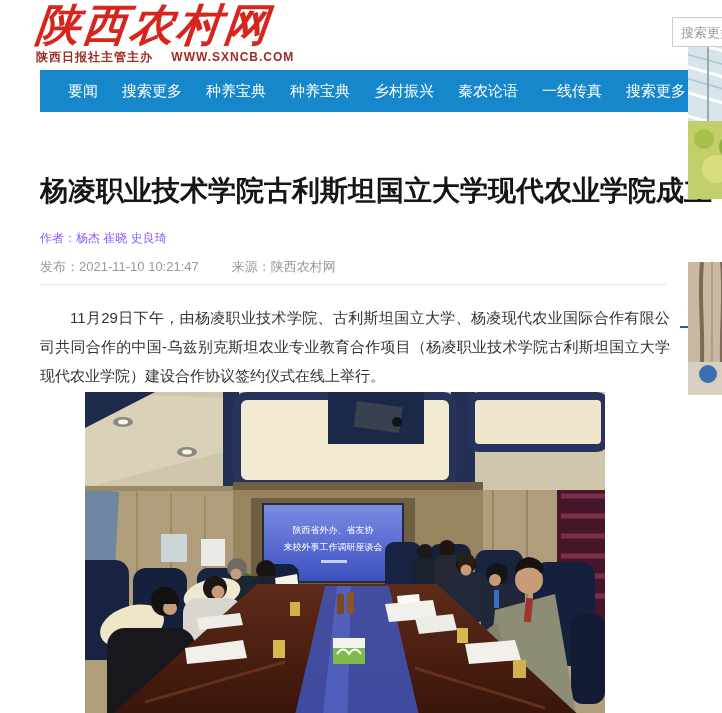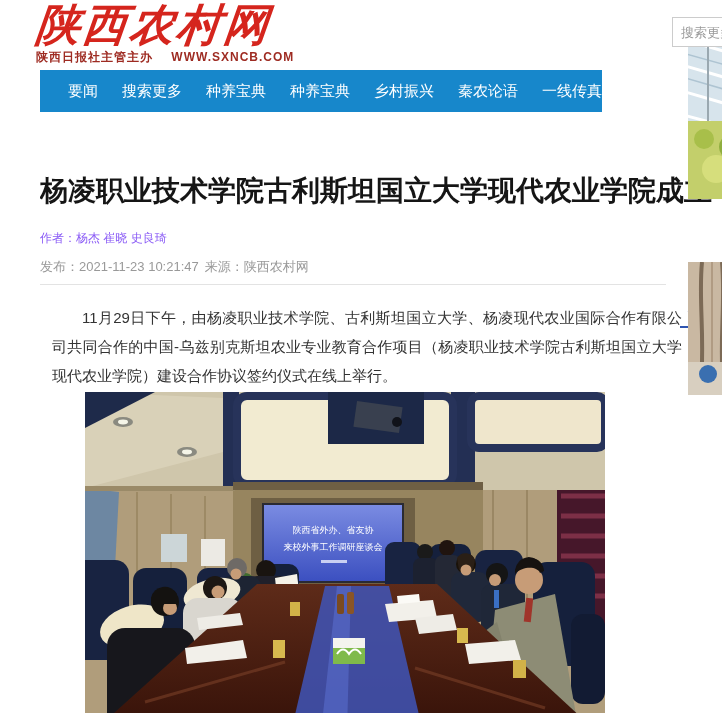--- a/index.html
+++ b/index.html
@@ -14,42 +14,42 @@
   .logo-sub { margin-top:1px; font-size:12px; font-weight:bold; color:#9e2b22; letter-spacing:1px; white-space:nowrap; }
   .logo-sub .url { margin-left:14px; color:#9e2b22; }
 
   .search-box { position:absolute; left:672px; top:17px; width:120px; height:30px;
                 border:1px solid #ccc; background:#fff; }
   .search-box input { width:100%; height:100%; border:0; outline:none; padding:0 8px;
                       font-size:13px; color:#333; font-family:inherit; }
   .search-box input::placeholder { color:#999; }
 
   
-  .nav { position:absolute; left:40px; top:70px; width:562px; height:42px;
+  .nav { position:absolute; left:40px; top:70px; width:682px; height:42px;
          background:#1787cb; display:flex; align-items:center; padding-left:28px; gap:24px;
          overflow:hidden; }
   .nav-item { color:#fff; font-size:15px; white-space:nowrap; cursor:pointer; flex:none; }
 
   
   .breadcrumb { position:absolute; left:40px; top:146px; font-size:13px; color:#777; }
   .breadcrumb span { cursor:pointer; }
   .breadcrumb .sep { margin:0 6px; cursor:default; color:#888; }
 
   
   .article-title { position:absolute; left:40px; top:172px; width:682px;
                    font-size:28px; font-weight:bold; color:#151515; white-space:nowrap; overflow:hidden; }
   .author-line { position:absolute; left:40px; top:230px; font-size:12px; color:#8b5cf6; }
   .pub-line { position:absolute; left:40px; top:258px; font-size:13px; color:#999; }
-  .pub-line .src-label { margin-left:6px; }
+  .pub-line .src-label { margin-left:33px; }
   .head-divider { position:absolute; left:40px; top:284px; width:626px; height:0;
                   border-top:1px solid #e3e3e3; }
 
   
   .article-body { position:absolute; left:40px; top:303px; width:630px;
-                  font-size:15px; line-height:29px; color:#333; text-align:justify;margin-left:12px; }
+                  font-size:15px; line-height:29px; color:#333; text-align:justify; }
   .article-body p { text-indent:2em; }
 
   
   .article-photo { position:absolute; left:85px; top:392px; width:520px; height:340px;
                    overflow:hidden; background:#b09d7b; }
   .article-photo svg { display:block; }
 
   
   .sidebar { position:absolute; left:680px; top:298px; width:130px; }
   .sidebar-title { padding-left:8px; font-size:15px; font-weight:bold; color:#2b3a9c;
@@ -89,21 +89,21 @@
   </div>
 
 
   <h1 class="article-title">杨凌职业技术学院古利斯坦国立大学现代农业学院成立</h1>
 
   <div class="author-line">
     <span>作者：</span><span>杨杰 崔晓 史良琦</span>
   </div>
 
   <div class="pub-line">
-    <span>发布：</span><span>2021-11-23 10:21:47</span><span class="src-label">来源：</span><span>陕西农村网</span>
+    <span>发布：</span><span>2021-11-10 10:21:47</span><span class="src-label">来源：</span><span>陕西农村网</span>
   </div>
 
   <div class="head-divider"></div>
 
   <div class="article-body">
     <p>11月29日下午，由杨凌职业技术学院、古利斯坦国立大学、杨凌现代农业国际合作有限公司共同合作的中国-乌兹别克斯坦农业专业教育合作项目（杨凌职业技术学院古利斯坦国立大学现代农业学院）建设合作协议签约仪式在线上举行。</p>
   </div>
 
   <div class="article-photo">
     <svg width="520" height="340" viewBox="0 0 520 340">

